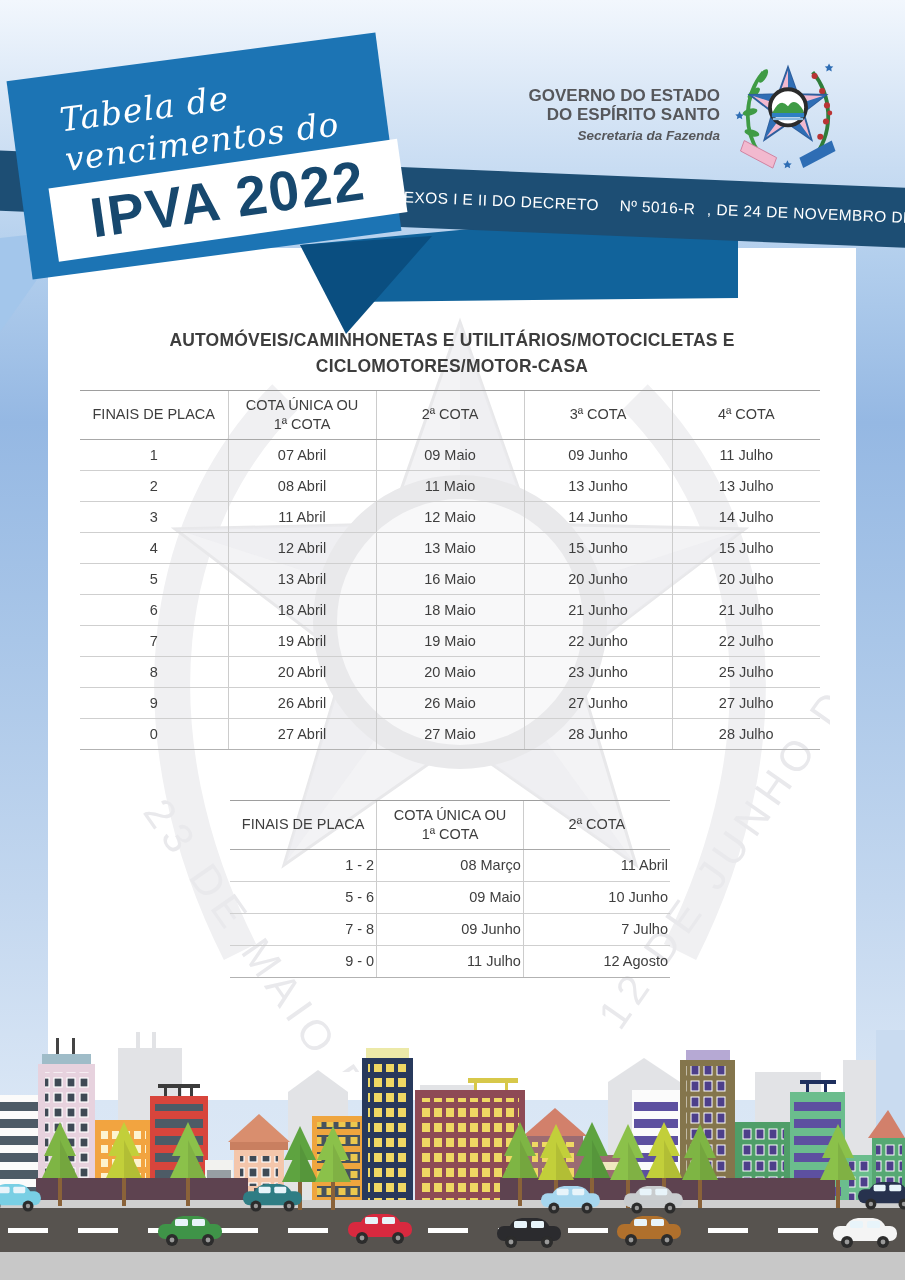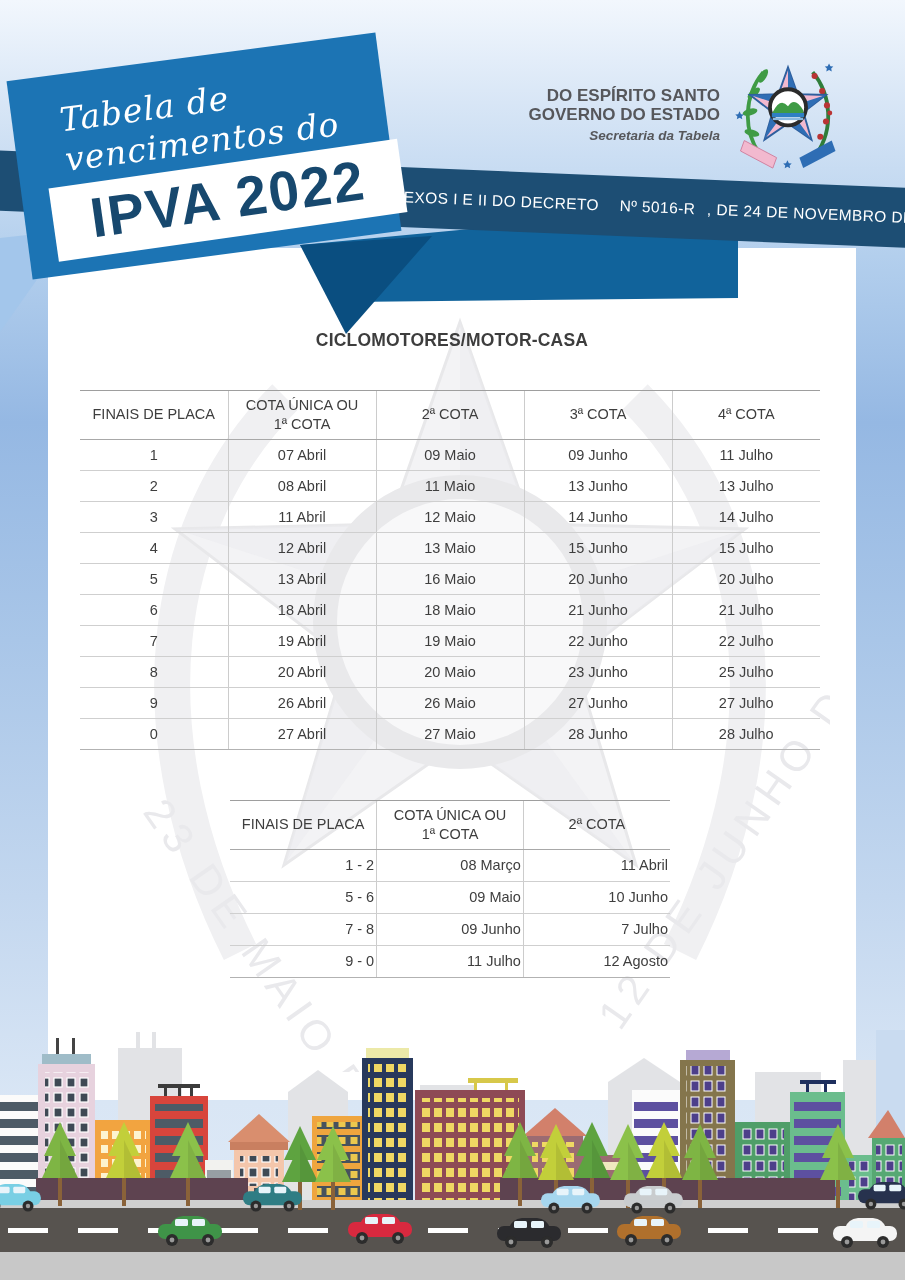--- a/index.html
+++ b/index.html
@@ -75,23 +75,23 @@
     <div class="script">
       <div>Tabela de</div>
       <div>vencimentos do</div>
     </div>
     <div class="ipva-box">
       <div>IPVA 2022</div>
     </div>
   </div>
 
   <div class="gov">
+    <div class="g1">GOVERNO DO ESTADO</div>
     <div class="g1">DO ESPÍRITO SANTO</div>
-    <div class="g1">GOVERNO DO ESTADO</div>
-    <div class="g3">Secretaria da Tabela</div>
+    <div class="g3">Secretaria da Fazenda</div>
   </div>
 
   <svg class="emblem" viewBox="0 0 120 126">
     <path d="M30,106 C12,80 14,44 34,20" fill="none" stroke="#3f9b45" stroke-width="4"></path>
     <ellipse cx="24" cy="42" rx="8" ry="3.5" transform="rotate(-40 24 42)" fill="#3f9b45"></ellipse>
     <ellipse cx="20" cy="62" rx="8" ry="3.5" transform="rotate(-15 20 62)" fill="#3f9b45"></ellipse>
     <ellipse cx="22" cy="84" rx="8" ry="3.5" transform="rotate(15 22 84)" fill="#3f9b45"></ellipse>
     <ellipse cx="34" cy="24" rx="8" ry="3.5" transform="rotate(-60 34 24)" fill="#3f9b45"></ellipse>
     <path d="M90,106 C108,80 106,44 86,20" fill="none" stroke="#2f7d3a" stroke-width="4"></path>
     <circle cx="96" cy="40" r="3.2" fill="#b93434"></circle>
@@ -107,20 +107,21 @@
     <rect x="43" y="63" width="34" height="4.5" fill="#2f7fc3"></rect>
     <rect x="44" y="68" width="32" height="2.5" fill="#8ab9e0"></rect>
     <path d="M14,92 L48,110 L44,121 L10,103 Z" fill="#f2b9cf" stroke="#cf7f9e" stroke-width="1"></path>
     <path d="M72,110 L106,92 L110,103 L76,121 Z" fill="#2e6db4"></path>
     <path d="M12,60 l2.5,5 5,.6 -3.7,3.4 1,5 -4.8-2.6 -4.8,2.6 1-5 -3.7-3.4 5-.6 Z" fill="#2e6db4" transform="scale(.6) translate(3,42)"></path>
     <path d="M104,12 l2.5,5 5,.6 -3.7,3.4 1,5 -4.8-2.6 -4.8,2.6 1-5 -3.7-3.4 5-.6 Z" fill="#2e6db4" transform="scale(.6) translate(68,6)"></path>
     <path d="M60,114 l2.5,5 5,.6 -3.7,3.4 1,5 -4.8-2.6 -4.8,2.6 1-5 -3.7-3.4 5-.6 Z" fill="#2e6db4" transform="scale(.6) translate(39,74)"></path>
   </svg>
 
   <div class="tbl-title" id="title1">
+    <div>AUTOMÓVEIS/CAMINHONETAS E UTILITÁRIOS/MOTOCICLETAS E</div>
     <div>CICLOMOTORES/MOTOR-CASA</div>
   </div>
   <table id="table1">
       <thead>
         <tr>
           <th>FINAIS DE PLACA</th>
           <th>COTA ÚNICA OU
 1ª COTA</th>
           <th>2ª COTA</th>
           <th>3ª COTA</th>

